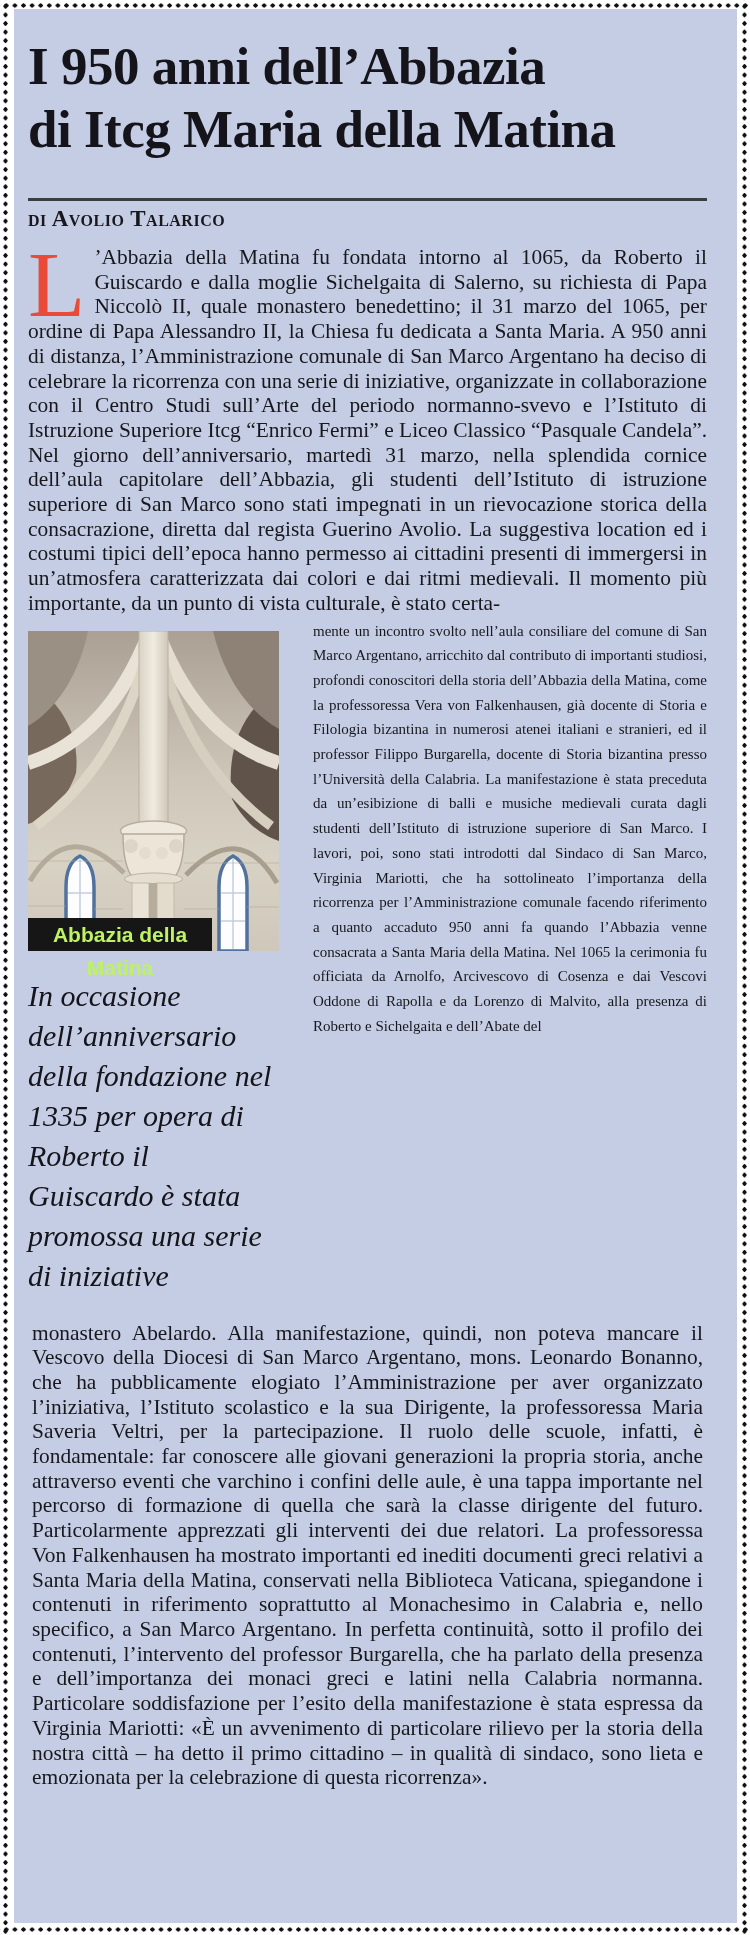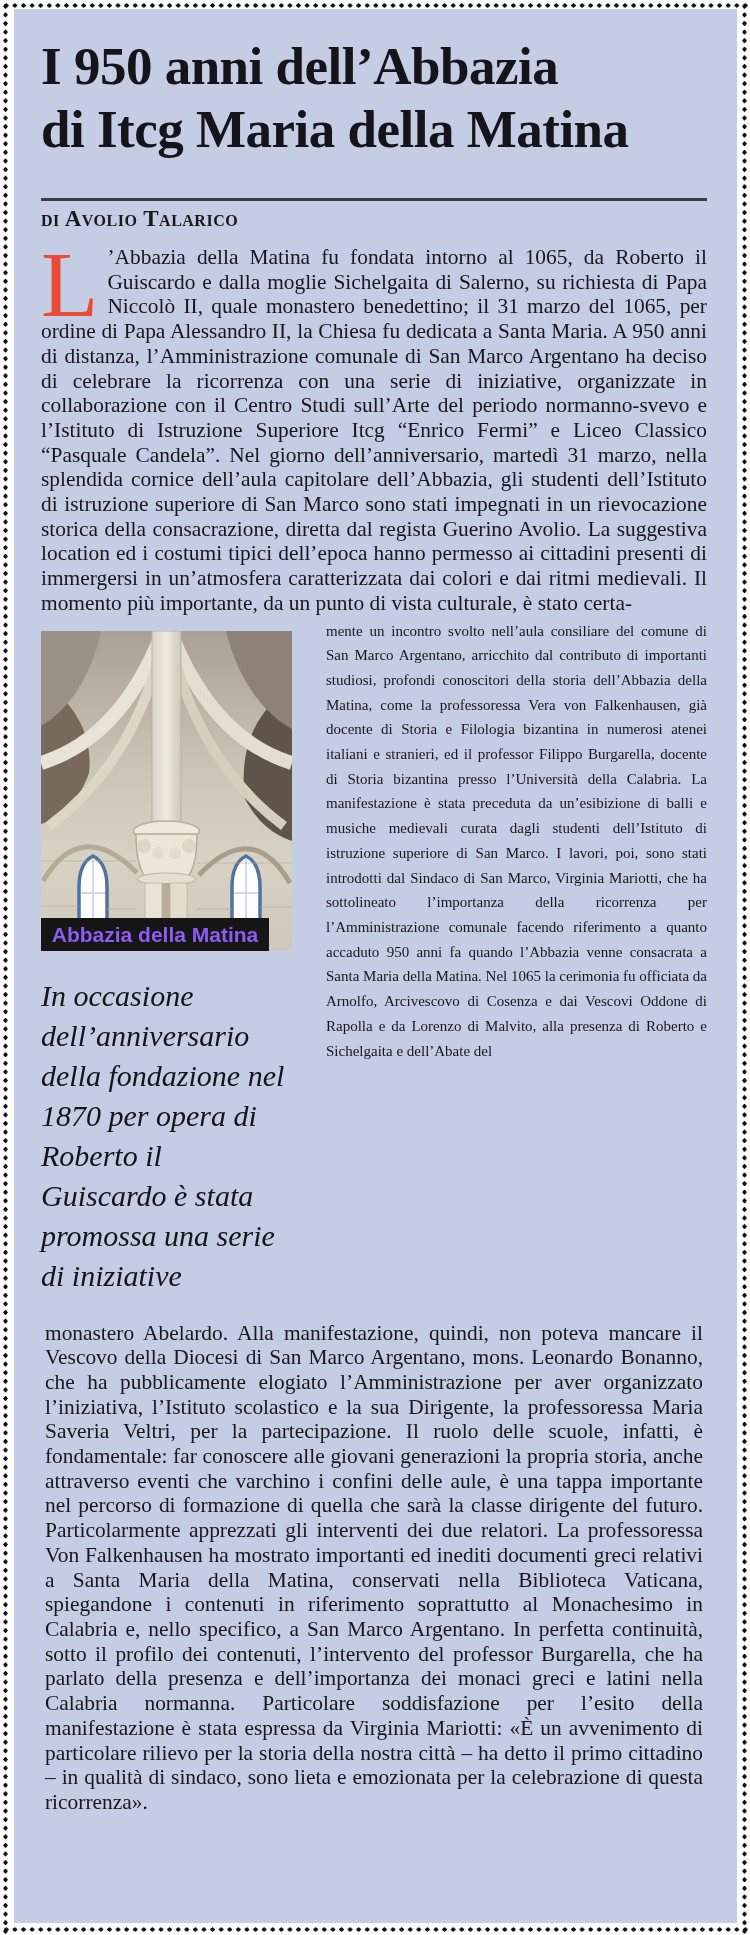--- a/index.html
+++ b/index.html
@@ -9,38 +9,38 @@
   .dot-h{position:absolute;left:0;right:0;height:9px;
          background-image:radial-gradient(circle,#101010 1.9px,rgba(0,0,0,0) 2.3px);
          background-size:8.6px 9px;background-repeat:repeat-x;background-position:2px center;}
   .dot-top{top:1px}.dot-bottom{bottom:1px}
   .dot-v{position:absolute;top:0;bottom:0;width:9px;
          background-image:radial-gradient(circle,#101010 1.9px,rgba(0,0,0,0) 2.3px);
          background-size:9px 8.6px;background-repeat:repeat-y;background-position:center 2px;}
   .dot-left{left:1px}.dot-right{right:1px}
 
   .panel{position:absolute;left:14px;top:9px;width:723px;height:1914px;box-sizing:border-box;
-         background:#c5cde4;padding:26px 30px 0 27px;overflow:hidden;color:#17171c;}
+         background:#c5cde4;padding:26px 30px 0 14px;overflow:hidden;color:#17171c;}
 
   .title{font-size:53px;line-height:63px;font-weight:bold;letter-spacing:-0.5px;color:#14141a;margin:0;}
   .rule{height:3px;background:#3c3c44;margin-top:37px;}
   .byline{margin-top:5px;font-variant:small-caps;font-weight:bold;font-size:23px;
           letter-spacing:0.5px;color:#17171c;}
 
   .bodytext{font-size:21.4px;line-height:24.7px;text-align:justify;color:#17171c;}
   .p1{margin:13px 0 0 0;}
   .dropcap{float:left;font-size:94px;line-height:72px;height:70px;color:#ea4a38;
            margin:3px 9px 0 0;}
 
   .midrow{display:flex;gap:34px;align-items:flex-start;min-height:698px;margin-top:3px;}
   .leftcol{flex:0 0 251px;width:251px;}
   .photo{position:relative;width:251px;height:320px;margin:12px 0 0 0;}
   .photo svg{display:block;width:251px;height:320px;}
-  .caption{position:absolute;left:0;bottom:0;width:228px;height:33px;background:#161616;
-           color:#8b5cf6;font-family:"Liberation Sans", sans-serif;font-weight:bold;
+  .caption{position:absolute;left:0;bottom:0;width:184px;height:33px;background:#161616;
+           color:#bef264;font-family:"Liberation Sans", sans-serif;font-weight:bold;
            font-size:21px;line-height:33px;text-align:center;}
   .pullquote{margin-top:25px;font-style:italic;font-size:30px;line-height:40px;
              color:#14141a;text-align:left;}
   .rightcol{flex:1;font-size:15px;}
   .p3{margin:4px;}
   figure{margin:0;padding:0;}
 </style>
 </head>
 <body>
 
@@ -115,21 +115,21 @@
               <path d="M38,320 L38,256 Q38,232 52,225 Q66,232 66,256 L66,320 Z" fill="#fdfdff" stroke="#51729e" stroke-width="3.5"></path>
               <path d="M52,228 L52,318 M40,262 L64,262 M40,290 L64,290" stroke="#c3cede" stroke-width="1.5"></path>
               <path d="M191,320 L191,256 Q191,232 205,225 Q219,232 219,256 L219,320 Z" fill="#fdfdff" stroke="#51729e" stroke-width="3.5"></path>
               <path d="M205,228 L205,318 M193,262 L217,262 M193,290 L217,290" stroke="#c3cede" stroke-width="1.5"></path>
 
               <path d="M0,230 H95 M156,232 H251 M0,275 H38 M66,278 H95 M156,278 H191 M219,276 H251" stroke="#b0a795" stroke-width="1" opacity="0.55"></path>
             </svg>
             <figcaption class="caption">Abbazia della Matina</figcaption>
           </figure>
 
-          <div class="pullquote">In occasione dell’anniversario della fondazione nel 1870 per opera di Roberto il Guiscardo è stata promossa una serie di iniziative</div>
+          <div class="pullquote">In occasione dell’anniversario della fondazione nel 1335 per opera di Roberto il Guiscardo è stata promossa una serie di iniziative</div>
         </div>
 
         <div class="rightcol bodytext">mente un incontro svolto nell’aula consiliare del comune di San Marco Argentano, arricchito dal contributo di importanti studiosi, profondi conoscitori della storia dell’Abbazia della Matina, come la professoressa Vera von Falkenhausen, già docente di Storia e Filologia bizantina in numerosi atenei italiani e stranieri, ed il professor Filippo Burgarella, docente di Storia bizantina presso l’Università della Calabria. La manifestazione è stata preceduta da un’esibizione di balli e musiche medievali curata dagli studenti dell’Istituto di istruzione superiore di San Marco. I lavori, poi, sono stati introdotti dal Sindaco di San Marco, Virginia Mariotti, che ha sottolineato l’importanza della ricorrenza per l’Amministrazione comunale facendo riferimento a quanto accaduto 950 anni fa quando l’Abbazia venne consacrata a Santa Maria della Matina. Nel 1065 la cerimonia fu officiata da Arnolfo, Arcivescovo di Cosenza e dai Vescovi Oddone di Rapolla e da Lorenzo di Malvito, alla presenza di Roberto e Sichelgaita e dell’Abate del</div>
       </div>
 
       <p class="p3">monastero Abelardo. Alla manifestazione, quindi, non poteva mancare il Vescovo della Diocesi di San Marco Argentano, mons. Leonardo Bonanno, che ha pubblicamente elogiato l’Amministrazione per aver organizzato l’iniziativa, l’Istituto scolastico e la sua Dirigente, la professoressa Maria Saveria Veltri, per la partecipazione. Il ruolo delle scuole, infatti, è fondamentale: far conoscere alle giovani generazioni la propria storia, anche attraverso eventi che varchino i confini delle aule, è una tappa importante nel percorso di formazione di quella che sarà la classe dirigente del futuro. Particolarmente apprezzati gli interventi dei due relatori. La professoressa Von Falkenhausen ha mostrato importanti ed inediti documenti greci relativi a Santa Maria della Matina, conservati nella Biblioteca Vaticana, spiegandone i contenuti in riferimento soprattutto al Monachesimo in Calabria e, nello specifico, a San Marco Argentano. In perfetta continuità, sotto il profilo dei contenuti, l’intervento del professor Burgarella, che ha parlato della presenza e dell’importanza dei monaci greci e latini nella Calabria normanna. Particolare soddisfazione per l’esito della manifestazione è stata espressa da Virginia Mariotti: «È un avvenimento di particolare rilievo per la storia della nostra città – ha detto il primo cittadino – in qualità di sindaco, sono lieta e emozionata per la celebrazione di questa ricorrenza».</p>
     </div>
   </div>
 </div>
 

